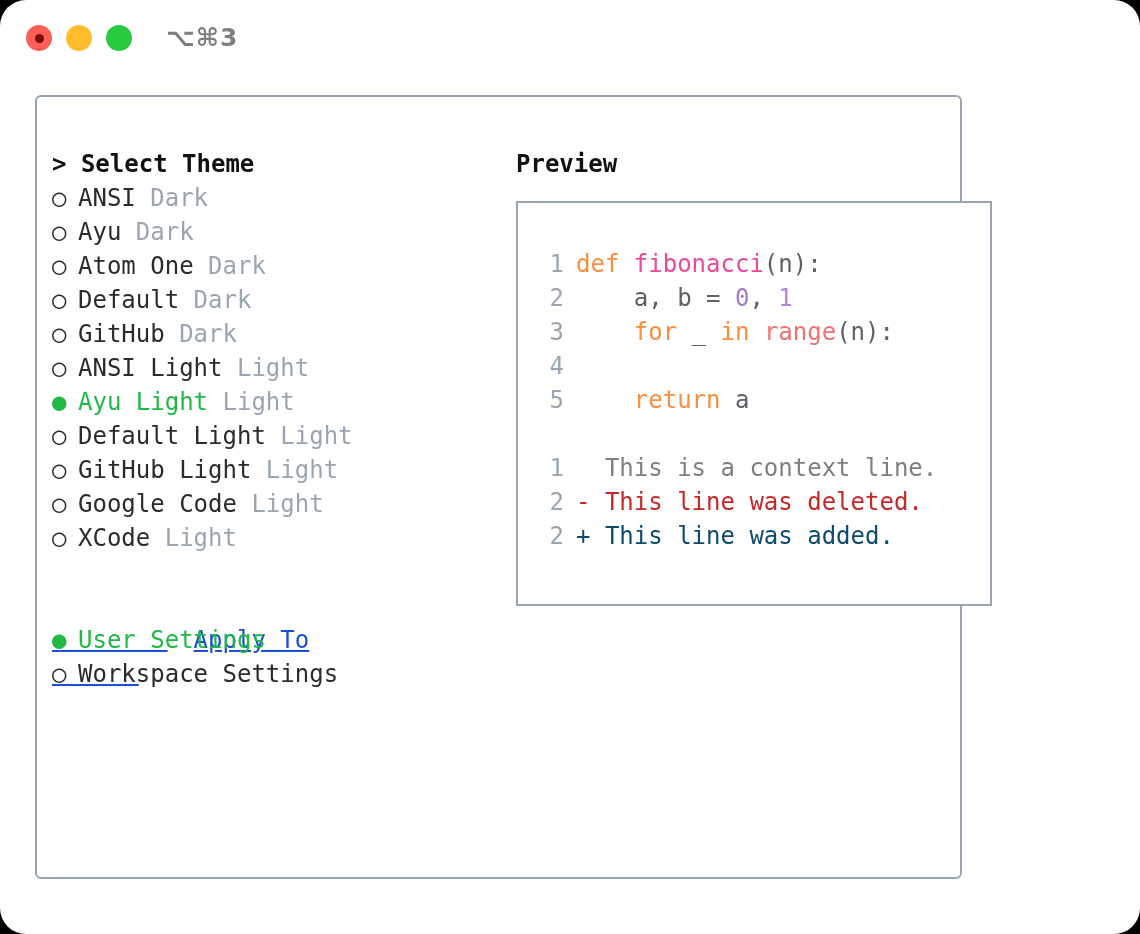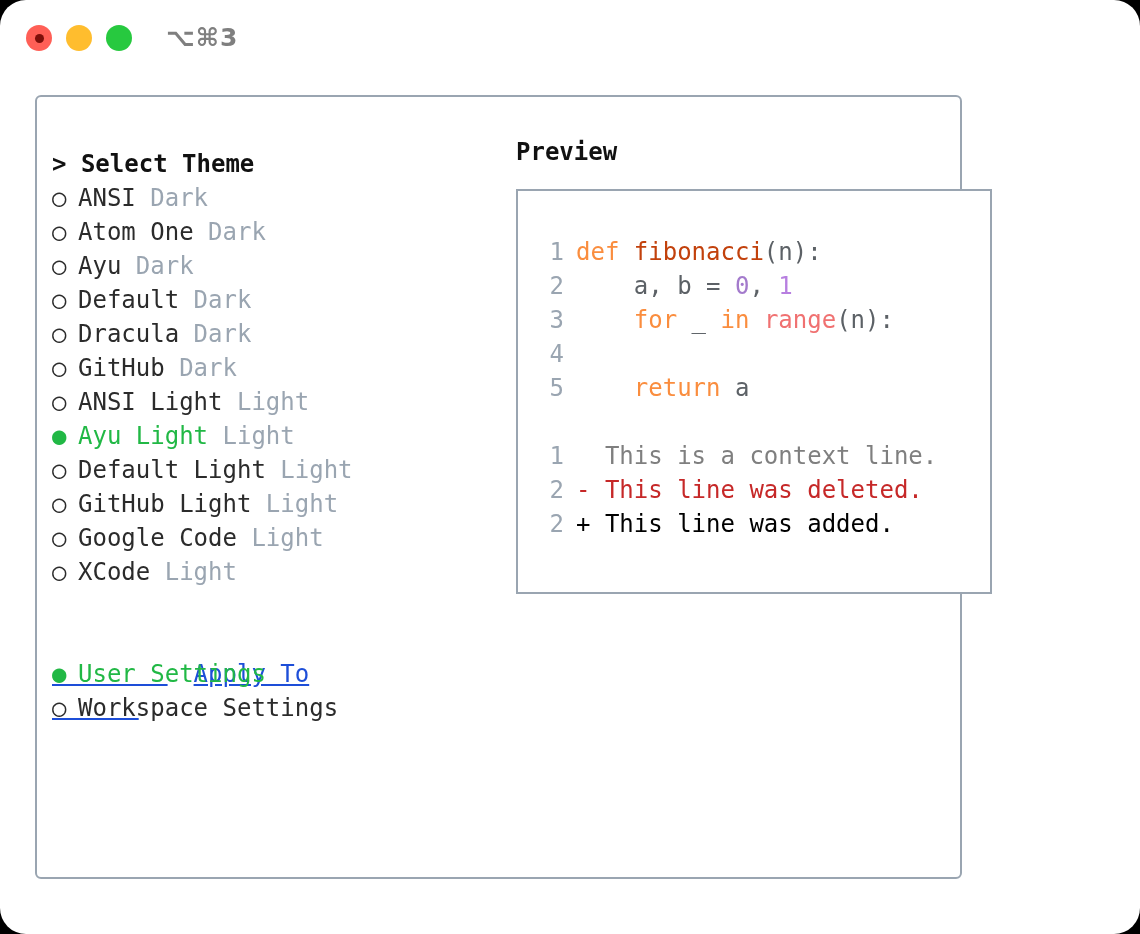--- a/index.html
+++ b/index.html
@@ -122,21 +122,21 @@
     color: #9aa5b1;
     width: 420px;
     white-space: pre-wrap;
   }
   .spacer-sm { height: 34px; }
 
   
   .right-col {
     position: absolute;
     left: 479px;
-    top: 38px;
+    top: 50px;
     width: 500px;
   }
   .preview-title {
     font-size: 24px;
     line-height: 34px;
     font-weight: 700;
     color: #111111;
     white-space: pre;
   }
   .code-box {
@@ -163,30 +163,30 @@
     flex: 0 0 46px;
   }
   .code-text {
     padding-left: 12px;
     white-space: pre;
   }
   .blank-line { height: 34px; }
 
   
   .tok-kw     { color: #fa8d3e; }
-  .tok-fn     { color: #c2410c; }
+  .tok-fn     { color: #ec4899; }
   .tok-plain  { color: #5c6166; }
   .tok-num    { color: #a37acc; }
   .tok-num2   { color: #b77fe0; }
   .tok-builtin{ color: #f07171; }
 
   
   .diff-ctx { color: #7f7f7f; }
   .diff-del { color: #c62828; text-align: right; }
-  .diff-add { color: #000000; }
+  .diff-add { color: #0c4a6e; }
 </style>
 </head>
 <body>
 
 <div class="window">
 
   <div class="titlebar">
     <div class="dots">
       <span class="dot dot-red"></span>
       <span class="dot dot-yellow"></span>
@@ -194,24 +194,23 @@
     </div>
     <div class="shortcut">⌥⌘3</div>
   </div>
 
   <div class="panel">
 
     <div class="left-col">
       <div class="row heading">&gt; Select Theme</div>
       <div id="theme-list">
           <div class="row"><span class="bullet bullet-empty">○</span><span class="">ANSI</span><span class="tag"> Dark</span></div>
+          <div class="row"><span class="bullet bullet-empty">○</span><span class="">Ayu</span><span class="tag"> Dark</span></div>
           <div class="row"><span class="bullet bullet-empty">○</span><span class="">Atom One</span><span class="tag"> Dark</span></div>
-          <div class="row"><span class="bullet bullet-empty">○</span><span class="">Ayu</span><span class="tag"> Dark</span></div>
           <div class="row"><span class="bullet bullet-empty">○</span><span class="">Default</span><span class="tag"> Dark</span></div>
-          <div class="row"><span class="bullet bullet-empty">○</span><span class="">Dracula</span><span class="tag"> Dark</span></div>
           <div class="row"><span class="bullet bullet-empty">○</span><span class="">GitHub</span><span class="tag"> Dark</span></div>
           <div class="row"><span class="bullet bullet-empty">○</span><span class="">ANSI Light</span><span class="tag"> Light</span></div>
           <div class="row"><span class="bullet bullet-filled">●</span><span class="label-selected">Ayu Light</span><span class="tag"> Light</span></div>
           <div class="row"><span class="bullet bullet-empty">○</span><span class="">Default Light</span><span class="tag"> Light</span></div>
           <div class="row"><span class="bullet bullet-empty">○</span><span class="">GitHub Light</span><span class="tag"> Light</span></div>
           <div class="row"><span class="bullet bullet-empty">○</span><span class="">Google Code</span><span class="tag"> Light</span></div>
           <div class="row"><span class="bullet bullet-empty">○</span><span class="">XCode</span><span class="tag"> Light</span></div>
         </div>
 
       <div class="spacer-sm"></div>

